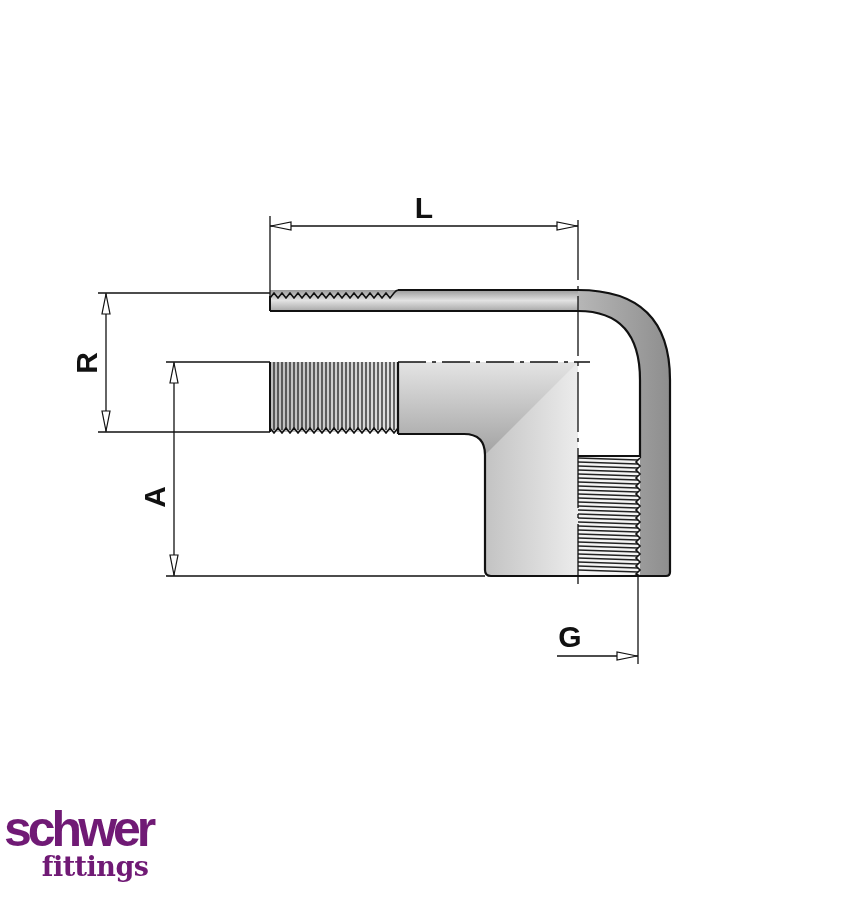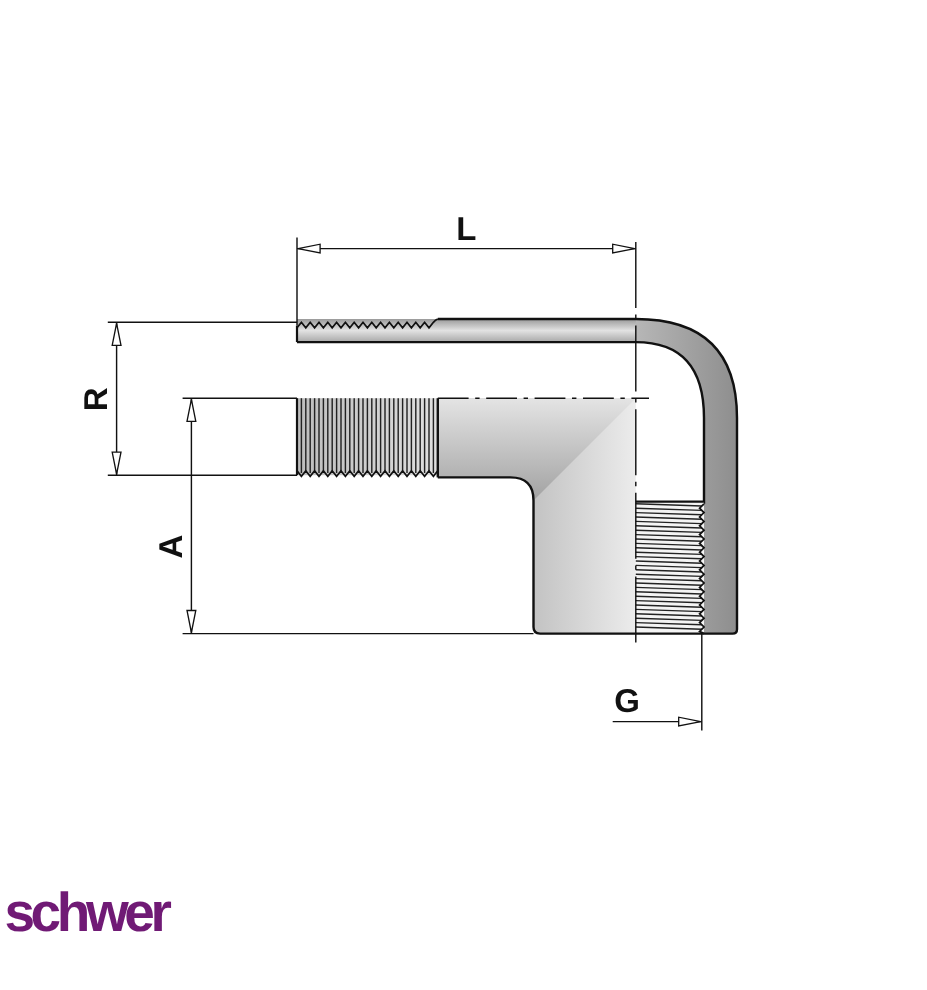--- a/index.html
+++ b/index.html
@@ -167,13 +167,14 @@
   <g>
     <line x1="638" y1="576" x2="638" y2="664" stroke="#111" stroke-width="1.3"></line>
     <line x1="557" y1="656" x2="638" y2="656" stroke="#111" stroke-width="1.3"></line>
     <path d="M637,656 L617,652 L617,660 Z" fill="#fff" stroke="#111" stroke-width="1.2"></path>
     <text class="dim-label" x="570" y="647" text-anchor="middle">G</text>
   </g>
 </svg>
 
 <div class="logo">
   <span class="brand">schwer</span>
+  <span class="sub">fittings</span>
 </div>
 
 </body></html>

